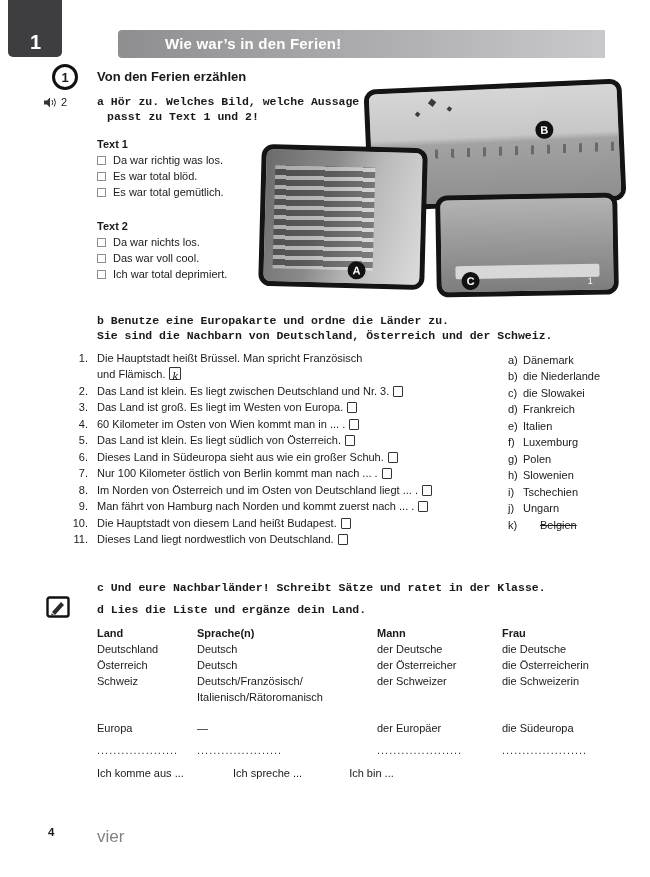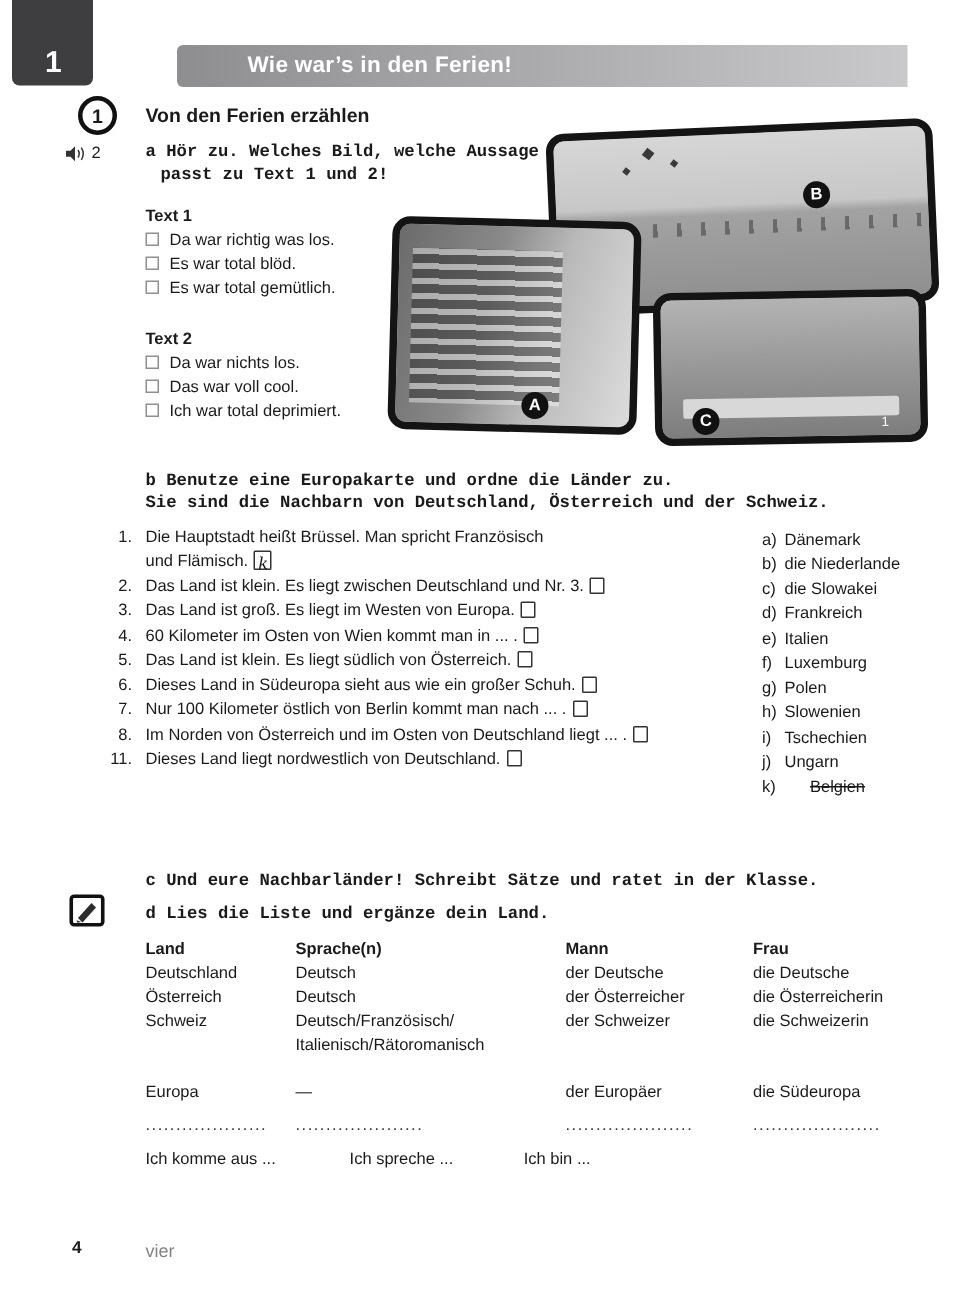--- a/index.html
+++ b/index.html
@@ -78,21 +78,21 @@
   .t-row { display:grid; grid-template-columns:100px 180px 125px 125px; }
   .t-row.head { font-weight:bold; }
   .t-row.europa { margin-top:15px; }
   .t-row.dotted { margin-top:6px; letter-spacing:1px; color:#333; }
   .prompts { position:absolute; left:97px; top:767px; font-size:11px; }
   .prompts span { display:inline-block; }
   .p0 { width:133px; } .p1 { width:113px; }
 
   
   .pagenum { position:absolute; left:48px; top:826px; font-weight:bold; font-size:11.5px; }
-  .pageword { position:absolute; left:97px; top:827px; font-size:12px; color:#828282; }
+  .pageword { position:absolute; left:97px; top:827px; font-size:17px; color:#828282; }
 </style>
 </head>
 <body>
 
 <div class="page">
 
   <div class="chapter-tab">
     <span>1</span>
   </div>
   <div class="title-bar">
@@ -166,20 +166,22 @@
     <div class="q-row">
       <span class="qnum">1.</span><span class="qtext"><span>Die Hauptstadt heißt Brüssel. Man spricht Französisch</span><br><span>und Flämisch.</span><span class="ansbox filled"><i>k</i></span></span>
     </div>
     <div class="q-row"><span class="qnum">2.</span><span class="qtext"><span>Das Land ist klein. Es liegt zwischen Deutschland und Nr. 3.</span><span class="ansbox"></span></span></div>
     <div class="q-row"><span class="qnum">3.</span><span class="qtext"><span>Das Land ist groß. Es liegt im Westen von Europa.</span><span class="ansbox"></span></span></div>
     <div class="q-row"><span class="qnum">4.</span><span class="qtext"><span>60 Kilometer im Osten von Wien kommt man in ... .</span><span class="ansbox"></span></span></div>
     <div class="q-row"><span class="qnum">5.</span><span class="qtext"><span>Das Land ist klein. Es liegt südlich von Österreich.</span><span class="ansbox"></span></span></div>
     <div class="q-row"><span class="qnum">6.</span><span class="qtext"><span>Dieses Land in Südeuropa sieht aus wie ein großer Schuh.</span><span class="ansbox"></span></span></div>
     <div class="q-row"><span class="qnum">7.</span><span class="qtext"><span>Nur 100 Kilometer östlich von Berlin kommt man nach ... .</span><span class="ansbox"></span></span></div>
     <div class="q-row"><span class="qnum">8.</span><span class="qtext"><span>Im Norden von Österreich und im Osten von Deutschland liegt ... .</span><span class="ansbox"></span></span></div>
+    <div class="q-row"><span class="qnum">9.</span><span class="qtext"><span>Man fährt von Hamburg nach Norden und kommt zuerst nach ... .</span><span class="ansbox"></span></span></div>
+    <div class="q-row"><span class="qnum">10.</span><span class="qtext"><span>Die Hauptstadt von diesem Land heißt Budapest.</span><span class="ansbox"></span></span></div>
     <div class="q-row"><span class="qnum">11.</span><span class="qtext"><span>Dieses Land liegt nordwestlich von Deutschland.</span><span class="ansbox"></span></span></div>
   </div>
 
   <div class="countries">
     <div><span class="c-letter">a)</span><span>Dänemark</span></div>
     <div><span class="c-letter">b)</span><span>die Niederlande</span></div>
     <div><span class="c-letter">c)</span><span>die Slowakei</span></div>
     <div><span class="c-letter">d)</span><span>Frankreich</span></div>
     <div><span class="c-letter">e)</span><span>Italien</span></div>
     <div><span class="c-letter">f)</span><span>Luxemburg</span></div>

